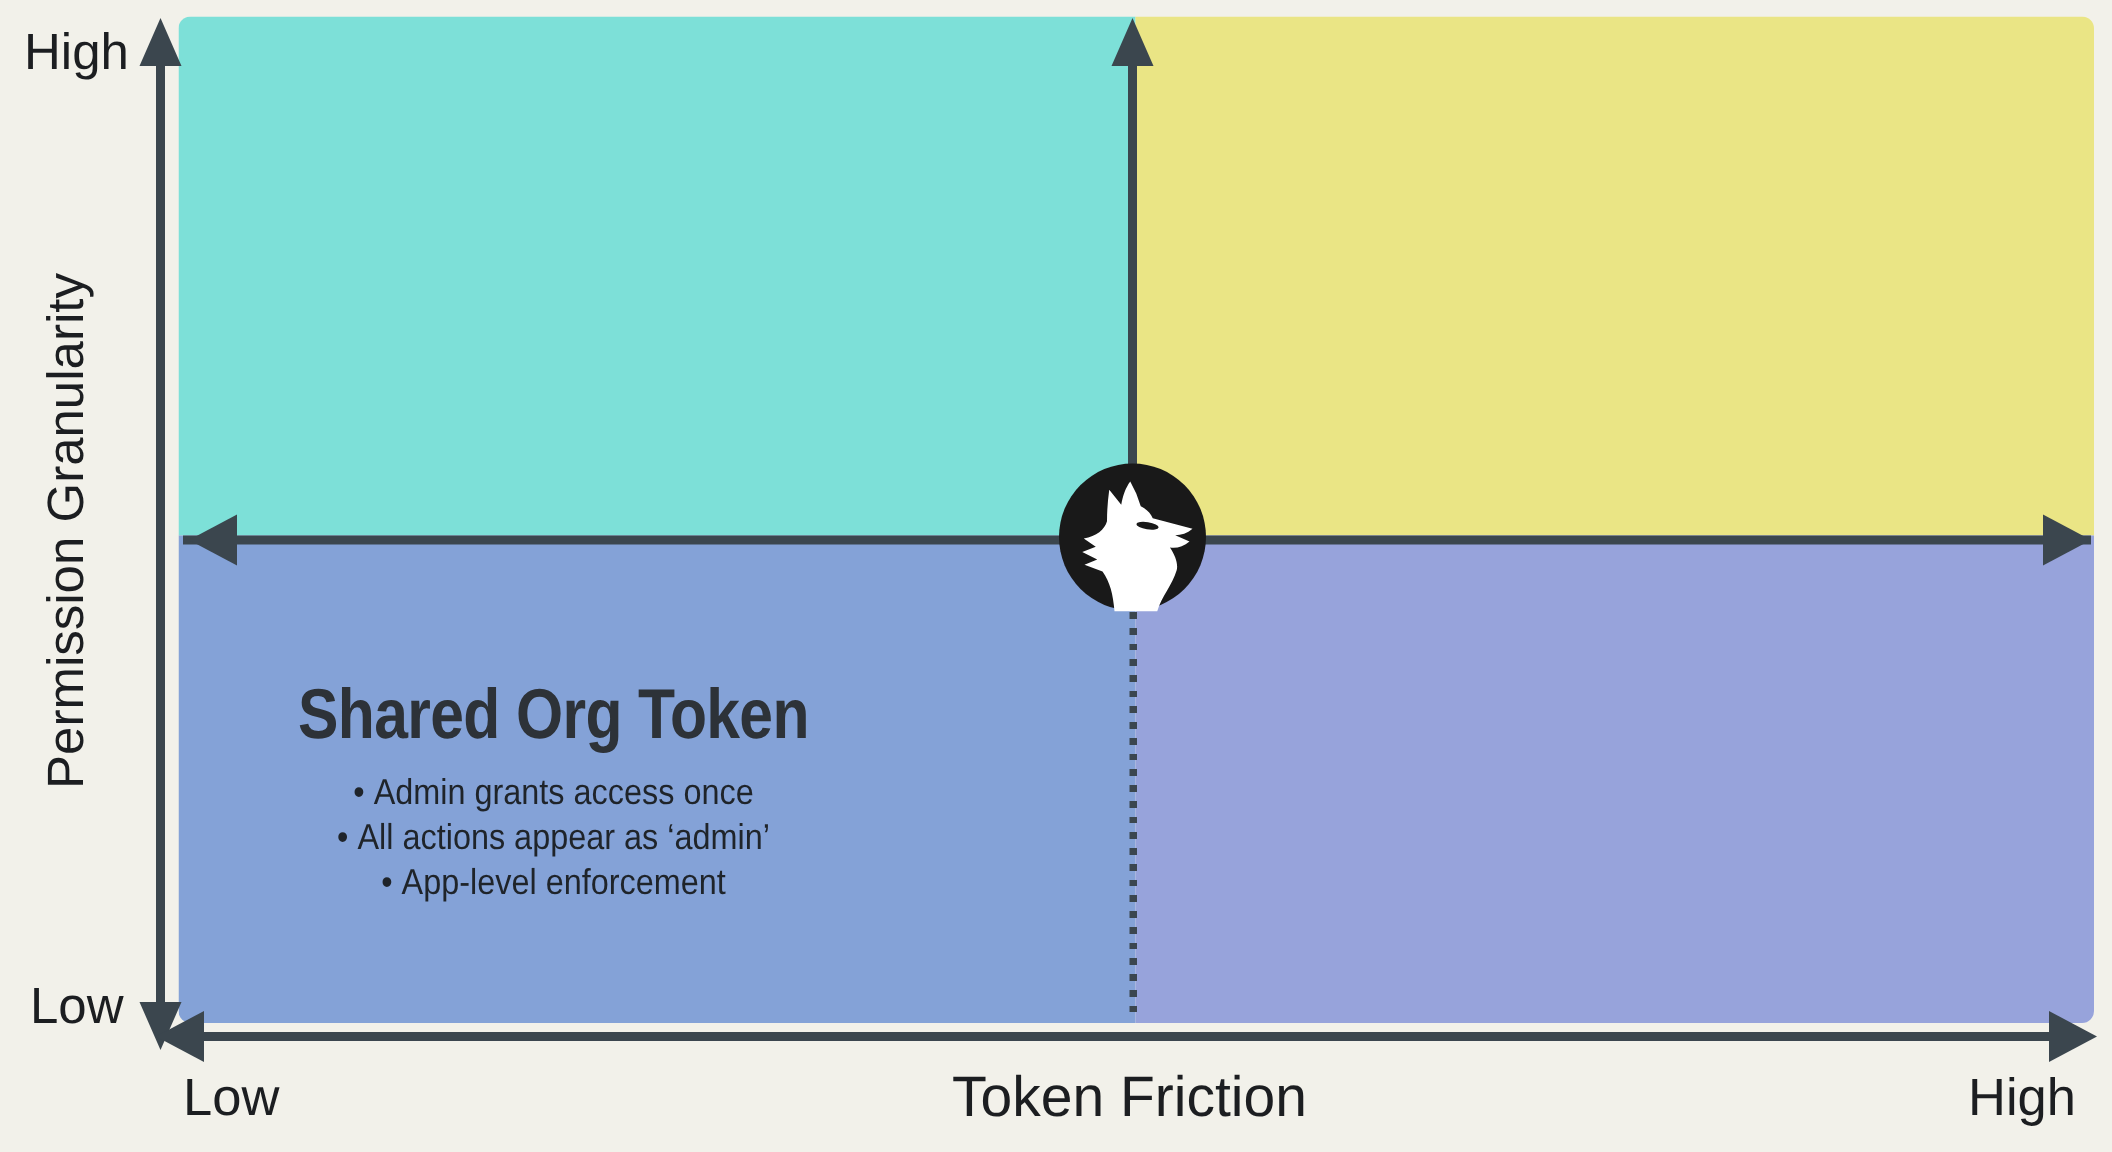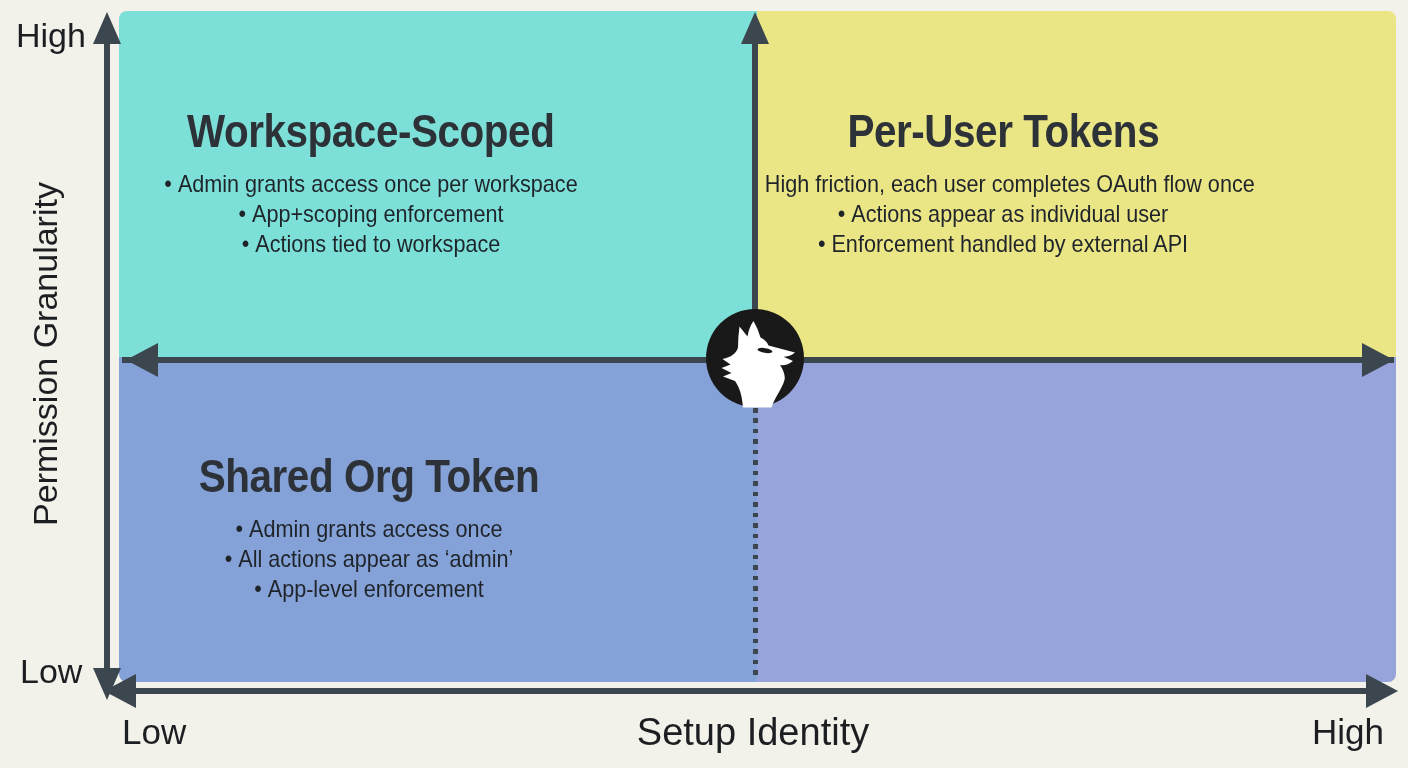--- a/index.html
+++ b/index.html
@@ -125,48 +125,32 @@
         C86.5 47.5 82.5 48.8 78.5 48.8
         L88 53
         C84 56.5 79 57.8 75 57
         C78.5 62.5 80.5 67.5 79.5 72
         C76.5 82 69.5 89.5 66.5 99.5
         Z"></path>
       <ellipse cx="60" cy="42.5" rx="7.5" ry="2.4" transform="rotate(9 60 42.5)" fill="#191919"></ellipse>
     </svg>
   </div>
 
-  <div class="qcontent qc-tl">
-    <div class="qtitle">Workspace-Scoped</div>
-    <ul class="bullets">
-      <li>Admin grants access once per workspace</li>
-      <li>App+scoping enforcement</li>
-      <li>Actions tied to workspace</li>
-    </ul>
-  </div>
 
-  <div class="qcontent qc-tr">
-    <div class="qtitle">Per-User Tokens</div>
-    <ul class="bullets">
-      <li>High friction, each user completes OAuth flow once</li>
-      <li>Actions appear as individual user</li>
-      <li>Enforcement handled by external API</li>
-    </ul>
-  </div>
 
   <div class="qcontent qc-bl">
     <div class="qtitle">Shared Org Token</div>
     <ul class="bullets">
       <li>Admin grants access once</li>
       <li>All actions appear as ‘admin’</li>
       <li>App-level enforcement</li>
     </ul>
   </div>
 
 
   <div class="axis-label lbl-high-y">High</div>
   <div class="axis-label lbl-low-y">Low</div>
   <div class="axis-label lbl-y-title">Permission Granularity</div>
   <div class="axis-label lbl-low-x">Low</div>
-  <div class="axis-label lbl-x-title">Setup Identity</div>
+  <div class="axis-label lbl-x-title">Token Friction</div>
   <div class="axis-label lbl-high-x">High</div>
 
 </div>
 
 </body></html>

